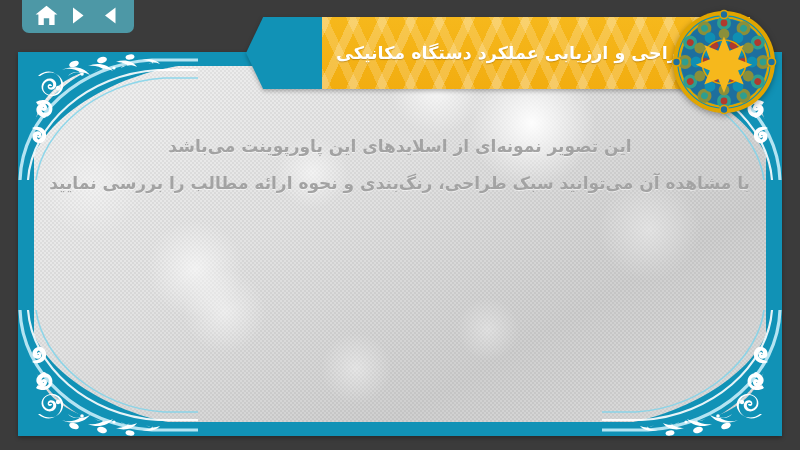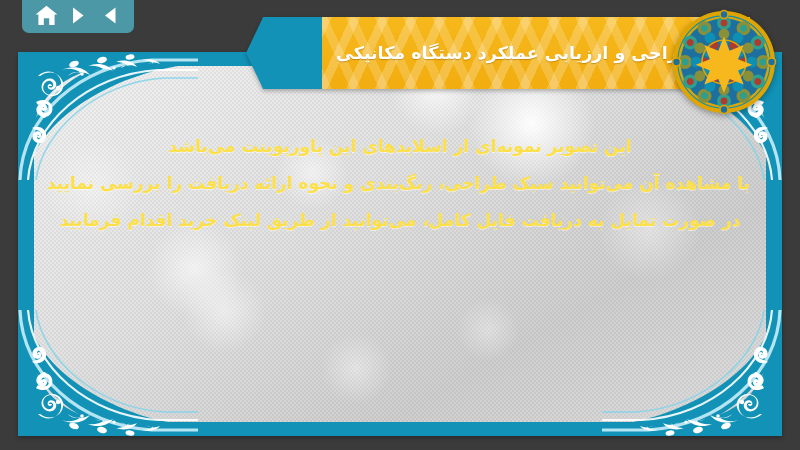--- a/index.html
+++ b/index.html
@@ -162,21 +162,21 @@
   .body-text {
     position: absolute;
     left: 50px;
     top: 128px;
     width: 700px;
     z-index: 20;
     direction: rtl;
     text-align: center;
   }
   .body-line {
-    color: #fde047;
+    color: #a3a3a3;
     font-size: 17px;
     line-height: 37px;
     font-weight: 700;
     white-space: nowrap;
     text-shadow: 0 1px 0 rgba(255,255,255,0.5);
   }
 </style>
 </head>
 <body>
 
@@ -405,17 +405,16 @@
       <circle cx="54" cy="54" r="48" fill="none" stroke="#e0a400" stroke-width="2.6"></circle>
       <circle cx="54" cy="6.5" r="4" fill="#1d6f9e" stroke="#e0a400" stroke-width="1.6"></circle>
       <circle cx="54" cy="101.5" r="4" fill="#1d6f9e" stroke="#e0a400" stroke-width="1.6"></circle>
       <circle cx="6.5" cy="54" r="4" fill="#1d6f9e" stroke="#e0a400" stroke-width="1.6"></circle>
       <circle cx="101.5" cy="54" r="4" fill="#1d6f9e" stroke="#e0a400" stroke-width="1.6"></circle>
     </svg>
   </div>
 
   <div class="body-text">
     <div class="body-line">این تصویر نمونه‌ای از اسلایدهای این پاورپوینت می‌باشد</div>
-    <div class="body-line">با مشاهده آن می‌توانید سبک طراحی، رنگ‌بندی و نحوه ارائه دریافت را بررسی نمایید</div>
-    <div class="body-line">در صورت تمایل به دریافت فایل کامل، می‌توانید از طریق لینک خرید اقدام فرمایید</div>
+    <div class="body-line">با مشاهده آن می‌توانید سبک طراحی، رنگ‌بندی و نحوه ارائه مطالب را بررسی نمایید</div>
   </div>
 
 </div>
 
 </body></html>

